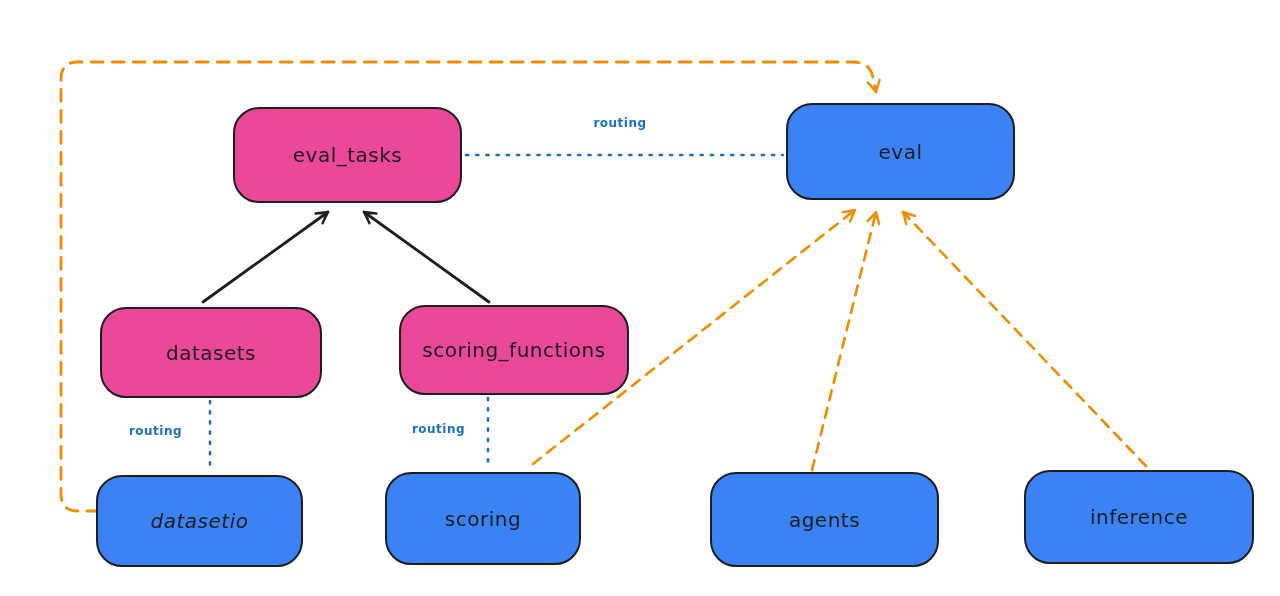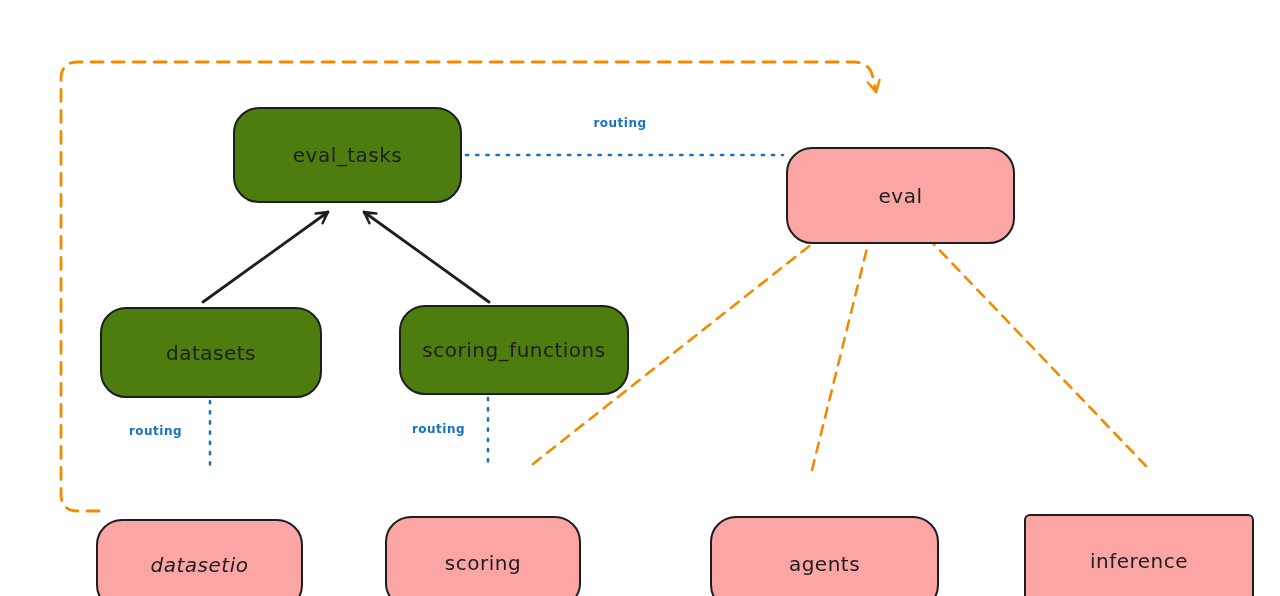--- a/index.html
+++ b/index.html
@@ -29,22 +29,22 @@
     border: 2.5px solid #1e1e1e;
     border-radius: 26px;
     display: flex;
     align-items: center;
     justify-content: center;
     color: #1e1e1e;
     font-size: 20px;
     letter-spacing: 0.5px;
     z-index: 2;
   }
-  .node.blue  { background: #4d7c0f; }
-  .node.green { background: #fca5a5; margin-top: 44px; }
+  .node.blue  { background: #ec4899; }
+  .node.green { background: #3b82f6; }
   .edge-label {
     position: absolute;
     color: #1971c2;
     font-size: 12px;
     font-weight: bold;
     letter-spacing: 0.5px;
     z-index: 3;
     text-align: center;
   }
 </style>
@@ -98,21 +98,21 @@
   </div>
 
   <div class="node green" style="left:385px; top:472px; width:196px; height:93px;">
     <span>scoring</span>
   </div>
 
   <div class="node green" style="left:710px; top:472px; width:229px; height:95px;">
     <span>agents</span>
   </div>
 
-  <div class="node green" style="left:1024px; top:470px; width:230px; height:94px;border-radius:6px;">
+  <div class="node green" style="left:1024px; top:470px; width:230px; height:94px;">
     <span>inference</span>
   </div>
 
   <div class="edge-label" style="left:570px; top:116px; width:100px;">routing</div>
 
   <div class="edge-label" style="left:113px; top:424px; width:85px;">routing</div>
 
   <div class="edge-label" style="left:396px; top:422px; width:85px;">routing</div>
 
 </div>

